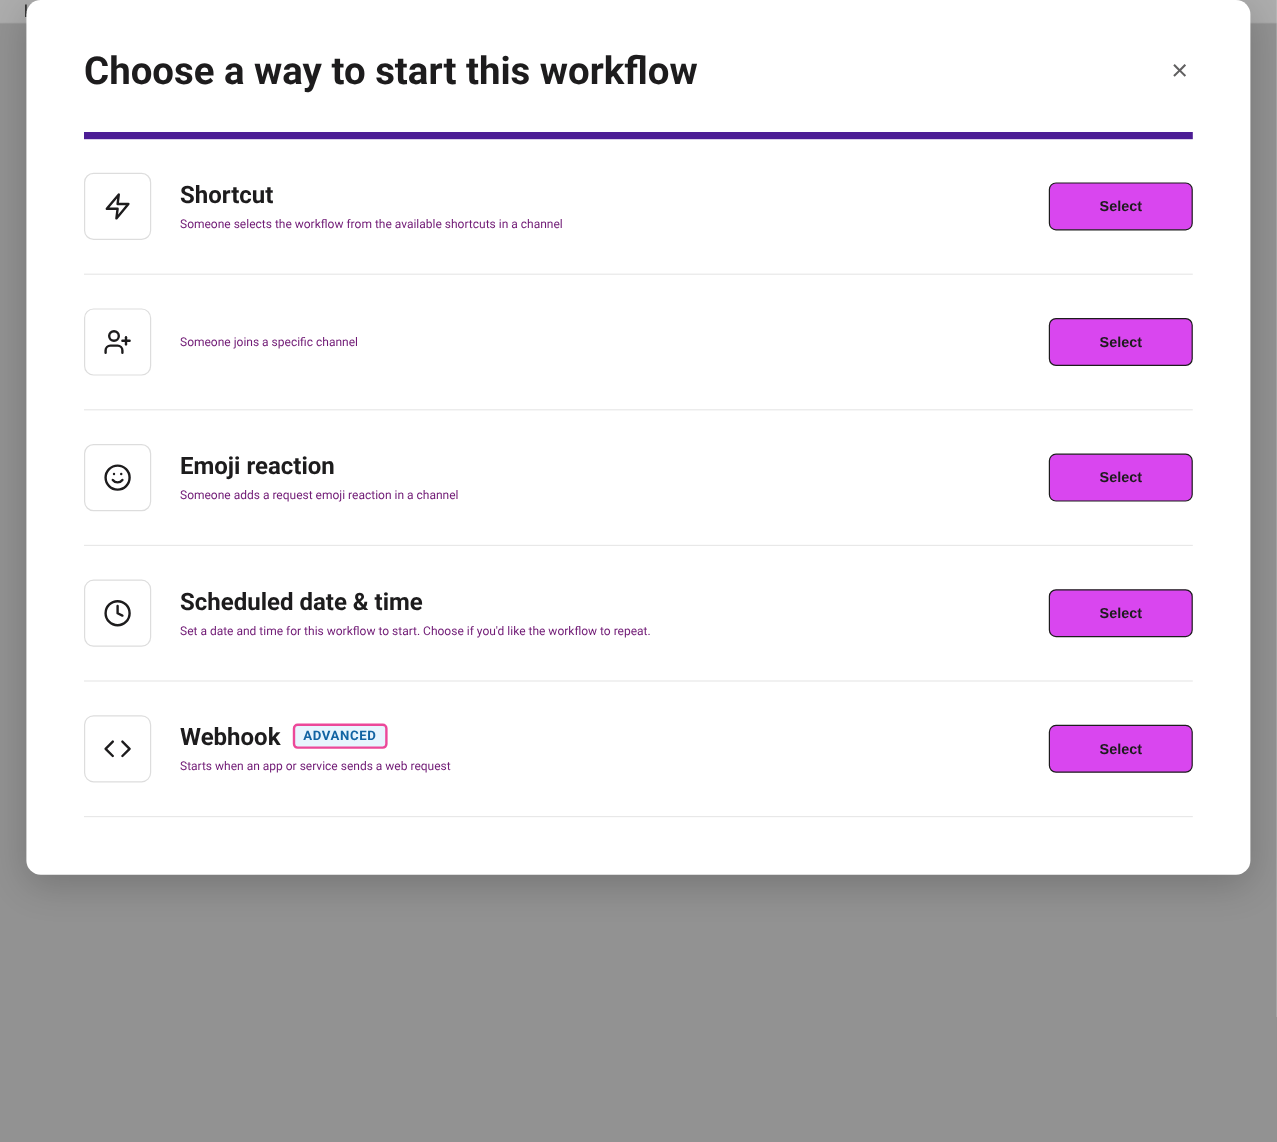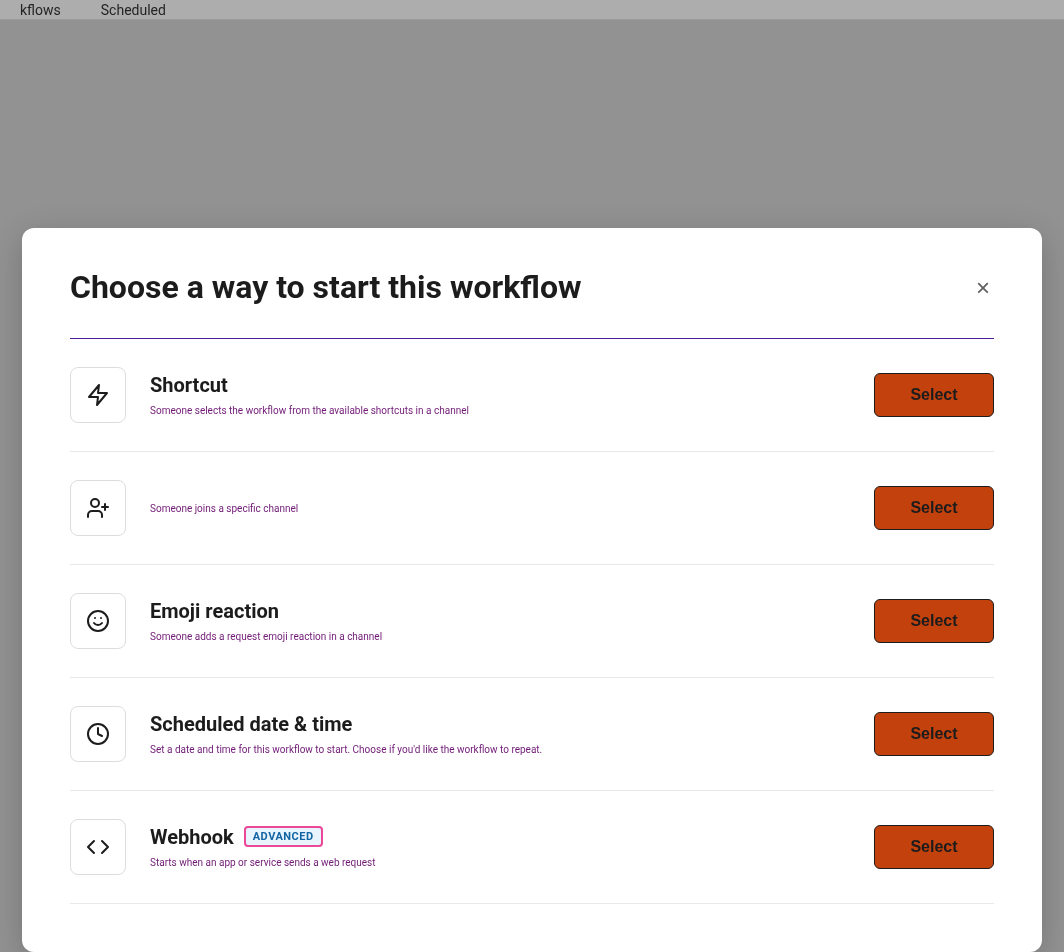--- a/index.html
+++ b/index.html
@@ -36,21 +36,21 @@
     }
 
     .modal-overlay {
       position: absolute;
       top: 0;
       left: 0;
       width: 1064px;
       height: 952px;
       background: rgba(0,0,0,0.3);
       display: flex;
-      align-items: flex-end;
+      align-items: flex-start;
       justify-content: center;
     }
 
     .modal {
       background: #ffffff;
       border-radius: 12px;
       width: 1020px;
       max-height: 940px;
       padding: 40px 48px 48px 48px;
       position: relative;
@@ -90,21 +90,21 @@
 
     .option-item {
       display: flex;
       align-items: center;
       padding: 28px 0;
       border-bottom: 1px solid #e8e8e8;
       gap: 24px;
     }
 
     .option-item:first-child {
-      border-top: 1px solid #4c1d95;
+      border-top: 6px solid #4c1d95;
     }
 
     .option-icon {
       width: 56px;
       height: 56px;
       border: 1.5px solid #dddddd;
       border-radius: 8px;
       display: flex;
       align-items: center;
       justify-content: center;
@@ -148,25 +148,25 @@
 
     .option-description {
       font-size: 10px;
       color: #701a75;
       line-height: 1.5;
       max-width: 680px;
     }
 
     .select-button {
       flex-shrink: 0;
-      background: #c2410c;
+      background: #d946ef;
       border: 1.5px solid #1d1c1d;
       border-radius: 6px;
       padding: 12px 8px;
-      font-size: 16px;
+      font-size: 12px;
       font-weight: 700;
       color: #1d1c1d;
       cursor: pointer;
       min-width: 120px;
       text-align: center;
     }
   </style>
 </head>
 <body>
 

